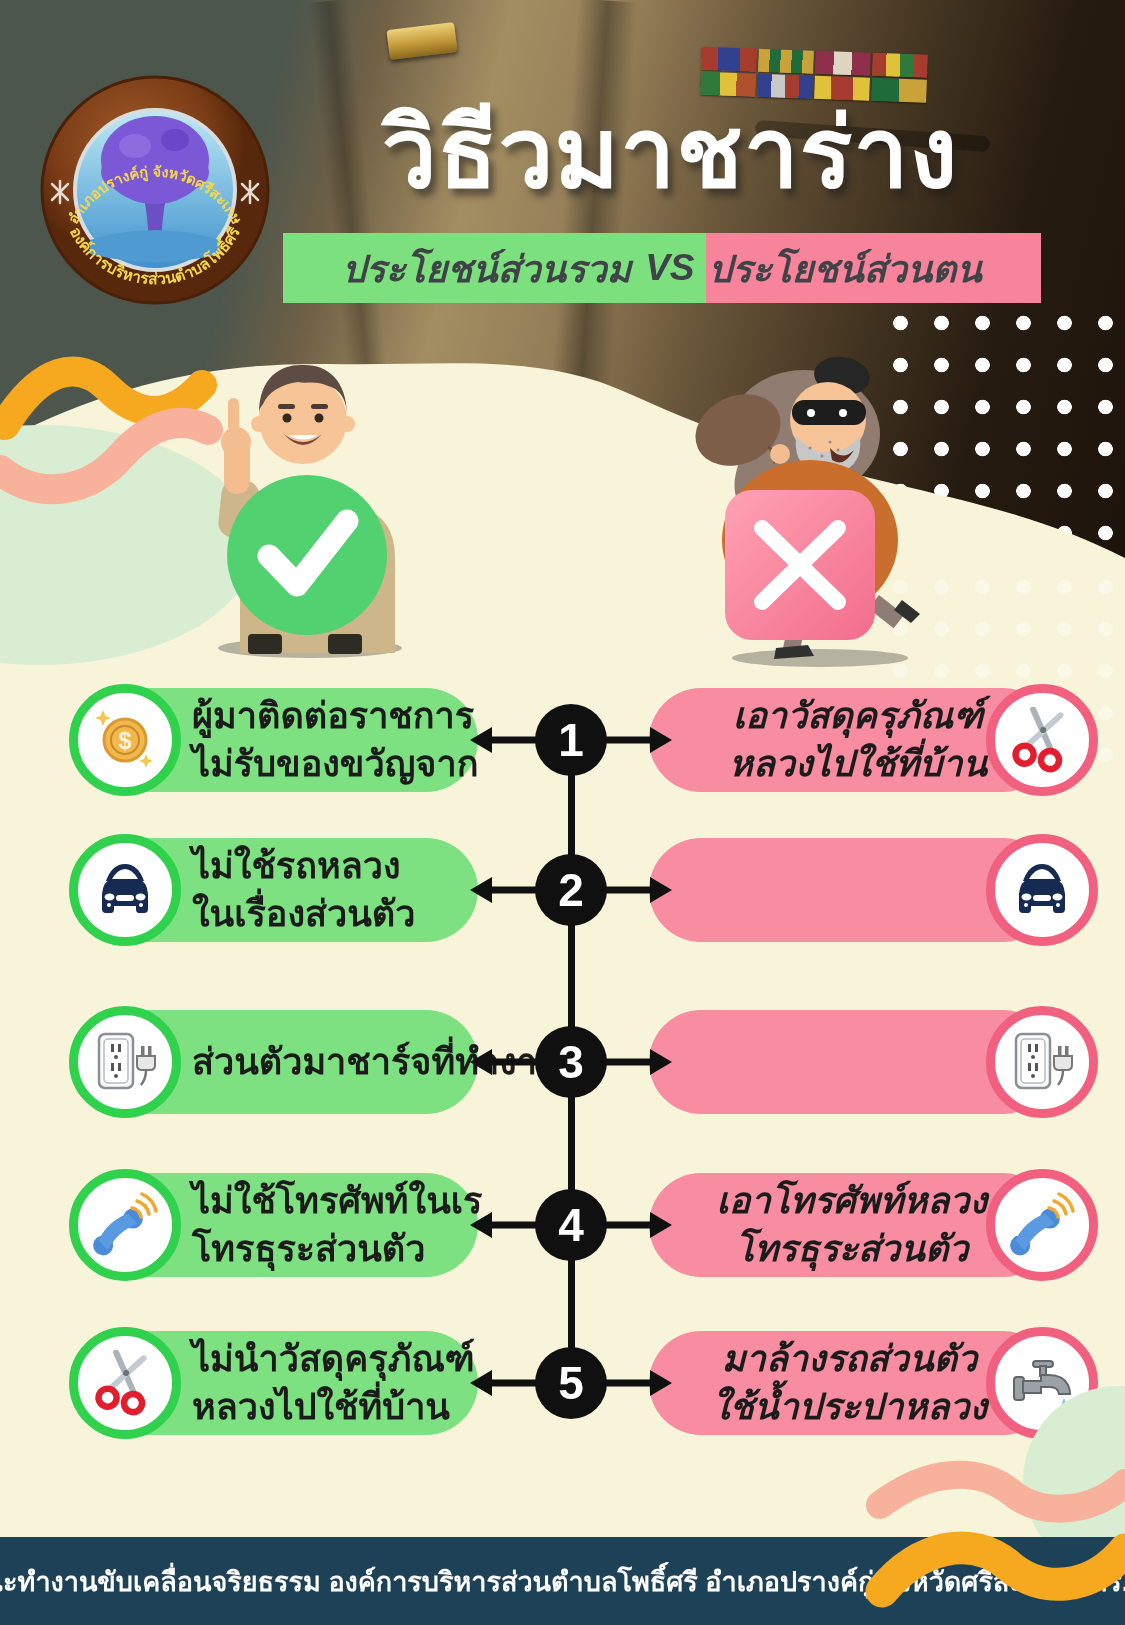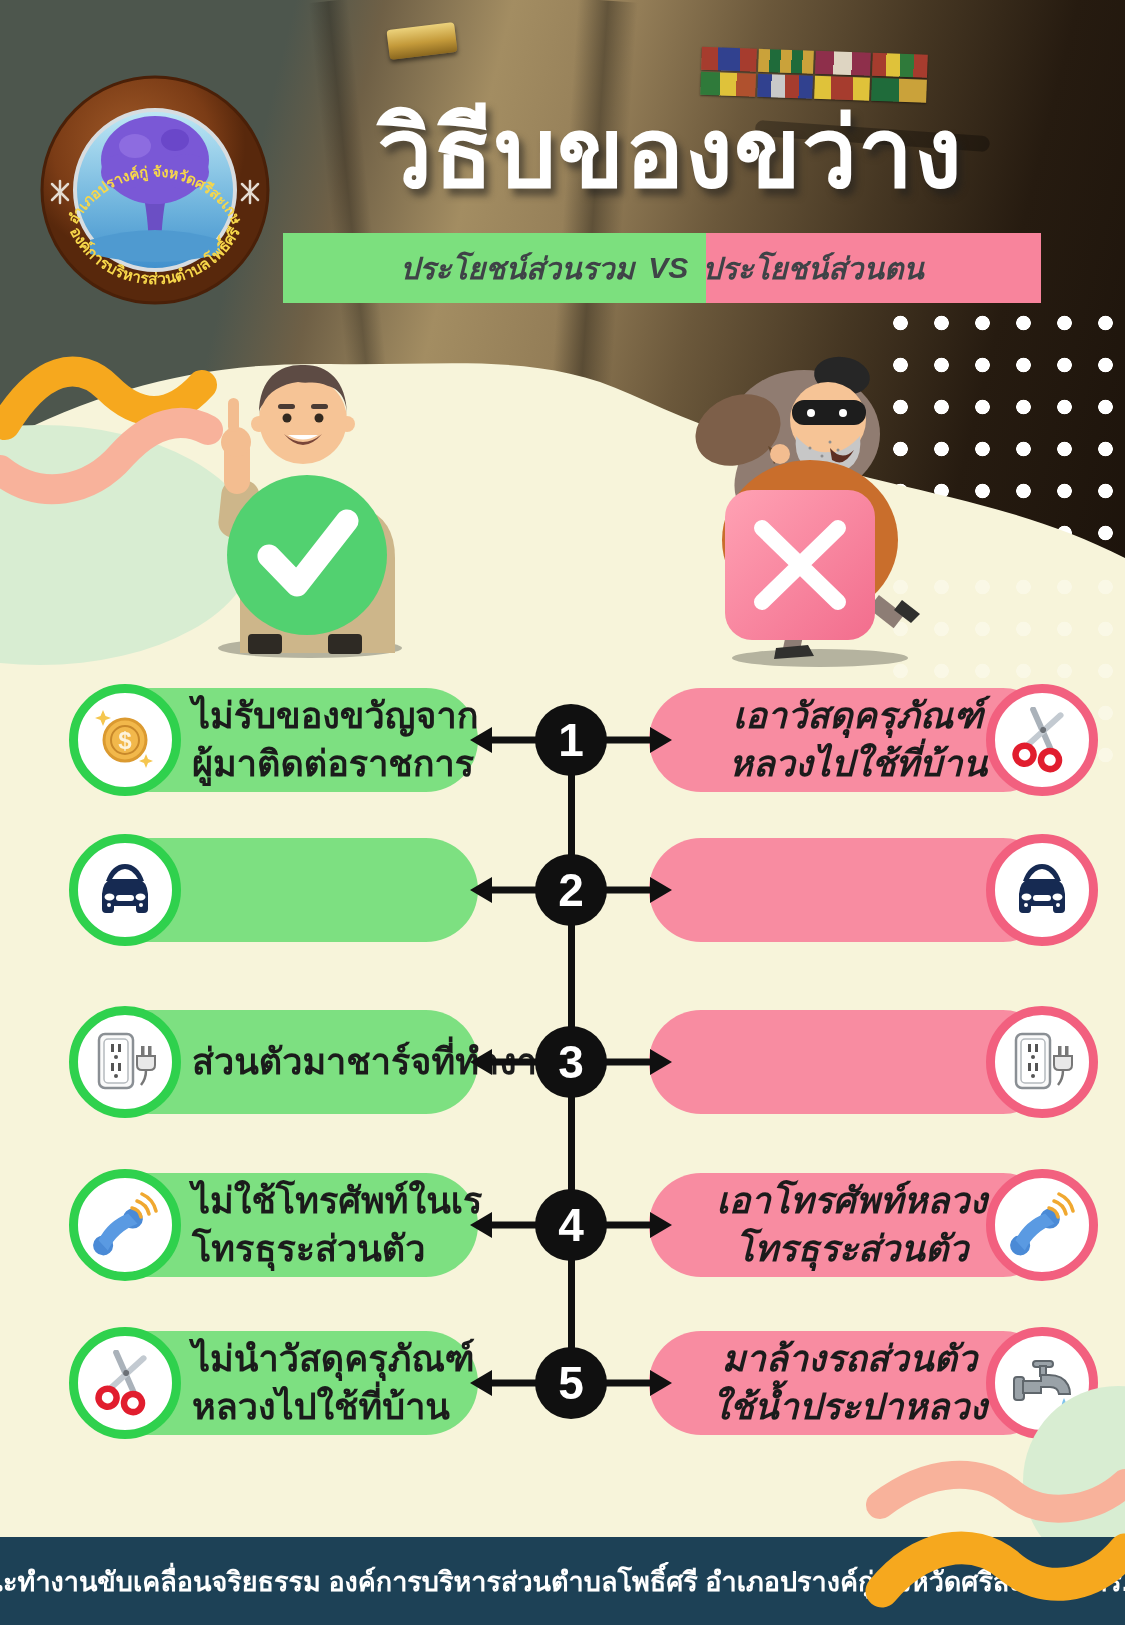--- a/index.html
+++ b/index.html
@@ -37,21 +37,21 @@
   .logo{position:absolute;left:35px;top:68px;width:240px;height:252px;z-index:6;}
 
   
   .title{position:absolute;left:320px;top:92px;width:700px;z-index:5;margin:0;text-align:center;
     font-size:98px;line-height:1.25;font-weight:800;color:#ffffff;letter-spacing:1px;
     text-shadow:5px 7px 7px rgba(30,30,30,.55);}
   .banner{position:absolute;left:283px;top:233px;width:758px;height:70px;z-index:5;}
   .banner .seg-green{position:absolute;left:0;top:0;width:55.8%;height:100%;background:#7ce07e;}
   .banner .seg-pink{position:absolute;left:55.8%;top:0;width:44.2%;height:100%;background:#f8849c;}
   .banner .banner-text{position:absolute;left:0;top:0;width:100%;height:100%;display:flex;align-items:center;justify-content:center;
-    font-size:30px;font-weight:bold;font-style:italic;color:#3f4347;white-space:nowrap;gap:14px;}
+    font-size:37px;font-weight:bold;font-style:italic;color:#3f4347;white-space:nowrap;gap:14px;}
 
   
   .deco-topleft{position:absolute;left:0;top:330px;z-index:4;}
   .deco-bottomright{position:absolute;left:820px;top:1395px;z-index:8;}
   .mint-circle{position:absolute;left:1023px;top:1386px;width:190px;height:190px;border-radius:50%;background:#d8edd2;z-index:5;}
 
   
   .fig-man{position:absolute;left:170px;top:358px;z-index:5;}
   .fig-thief{position:absolute;left:680px;top:350px;z-index:5;}
 
@@ -154,21 +154,21 @@
           <line x1="25" y1="113" x2="25" y2="135"></line>
       </g>
       <g stroke="#e4dcd2" stroke-width="2.5" stroke-linecap="round">
         <line x1="207" y1="116" x2="223" y2="132"></line>
           <line x1="223" y1="116" x2="207" y2="132"></line>
           <line x1="215" y1="113" x2="215" y2="135"></line>
       </g>
     </svg>
   </div>
 
-  <h1 class="title">วิธีบของขว่าง</h1>
+  <h1 class="title">วิธีวมาชาร่าง</h1>
 
   <div class="banner">
     <div class="seg-green"></div>
     <div class="seg-pink"></div>
     <div class="banner-text">
       <span>ประโยชน์ส่วนรวม</span>
       <span>VS</span>
       <span>ประโยชน์ส่วนตน</span>
     </div>
   </div>
@@ -238,22 +238,22 @@
     <div class="icon-circle left">
       <svg width="66" height="66" viewBox="0 0 66 66">
         <circle cx="33" cy="33" r="21" fill="#f2b84b" stroke="#db9a30" stroke-width="3"></circle>
         <circle cx="33" cy="33" r="14" fill="none" stroke="#c8882a" stroke-width="2"></circle>
         <text x="33" y="42" font-size="24" font-weight="bold" fill="#fdf3dc" text-anchor="middle">$</text>
         <path d="M11,3 L13.5,9 L19,11 L13.5,13 L11,19 L8.5,13 L3,11 L8.5,9 Z" fill="#f5c64f"></path>
         <path d="M54,47 L56,52 L61,54 L56,56 L54,61 L52,56 L47,54 L52,52 Z" fill="#f5c64f"></path>
       </svg>
     </div>
     <div class="pill-text left">
+      <span>ผู้มาติดต่อราชการ</span>
       <span>ไม่รับของขวัญจาก</span>
-      <span>ผู้มาติดต่อราชการ</span>
     </div>
     <svg class="arrows" width="206" height="44">
       <line x1="14" y1="22" x2="192" y2="22" stroke="#101010" stroke-width="7"></line>
       <polygon points="24,9 24,35 2,22" fill="#101010"></polygon>
       <polygon points="182,9 182,35 204,22" fill="#101010"></polygon>
     </svg>
     <div class="num-circle">1</div>
     <div class="pill-text right">
       <span>เอาวัสดุครุภัณฑ์</span>
       <span>หลวงไปใช้ที่บ้าน</span>
@@ -278,20 +278,24 @@
       <svg width="66" height="66" viewBox="0 0 66 66">
         <path d="M14,24 Q20,7 33,7 Q46,7 52,24 Z" fill="#162a52"></path>
         <path d="M20,22 Q26,12 33,12 Q40,12 46,22 Z" fill="#ffffff"></path>
         <path d="M10,37 Q11,24 20,22 L46,22 Q55,24 56,37 L56,52 Q56,56 52,56 L47,56 Q44,56 44,52 L44,49 L22,49 L22,52 Q22,56 19,56 L14,56 Q10,56 10,52 Z" fill="#162a52"></path>
         <ellipse cx="17.5" cy="40" rx="5" ry="3.5" fill="#ffffff"></ellipse>
         <ellipse cx="48.5" cy="40" rx="5" ry="3.5" fill="#ffffff"></ellipse>
         <rect x="24" y="38" width="18" height="6" rx="3" fill="#ffffff"></rect>
         <circle cx="17" cy="48" r="2" fill="#ffffff"></circle>
           <circle cx="49" cy="48" r="2" fill="#ffffff"></circle>
       </svg>
+    </div>
+    <div class="pill-text left">
+      <span>ไม่ใช้รถหลวง</span>
+      <span>ในเรื่องส่วนตัว</span>
     </div>
     <svg class="arrows" width="206" height="44">
       <line x1="14" y1="22" x2="192" y2="22" stroke="#101010" stroke-width="7"></line>
       <polygon points="24,9 24,35 2,22" fill="#101010"></polygon>
       <polygon points="182,9 182,35 204,22" fill="#101010"></polygon>
     </svg>
     <div class="num-circle">2</div>
     <div class="icon-circle right">
       <svg width="66" height="66" viewBox="0 0 66 66">
         <path d="M14,24 Q20,7 33,7 Q46,7 52,24 Z" fill="#162a52"></path>

